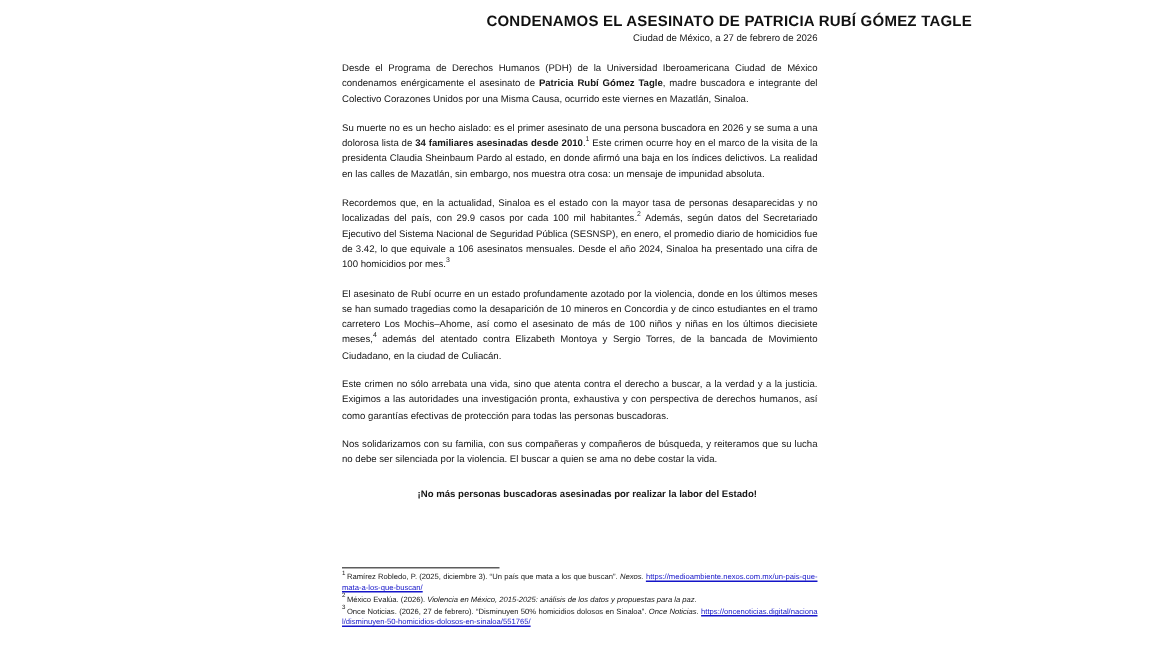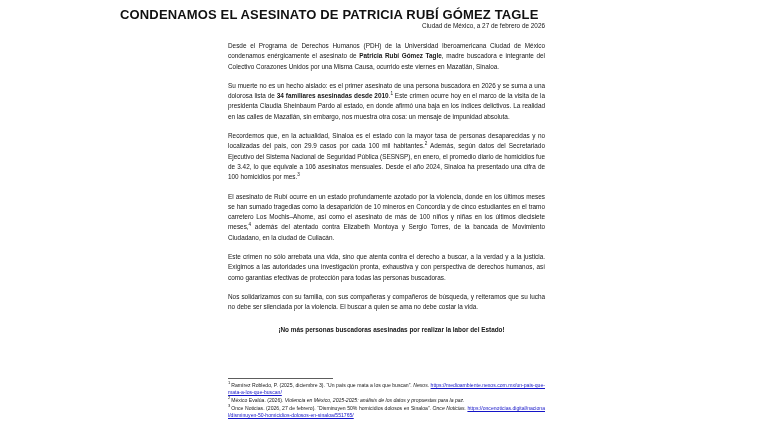--- a/index.html
+++ b/index.html
@@ -19,22 +19,22 @@
   .page {
     position: relative;
     width: 768px;
     height: 432px;
     background: #ffffff;
     box-sizing: border-box;
   }
 
   
   .doc-title {
-    text-align: left;
-    font-size: 13px;
+    text-align: right;
+    font-size: 10px;
     line-height: 11px;
     font-weight: 700;
     letter-spacing: 0.15px;
     color: #111111;
     margin: 0;
     padding: 9px 120px 0 120px;
   }
 
   
   .body-col {

